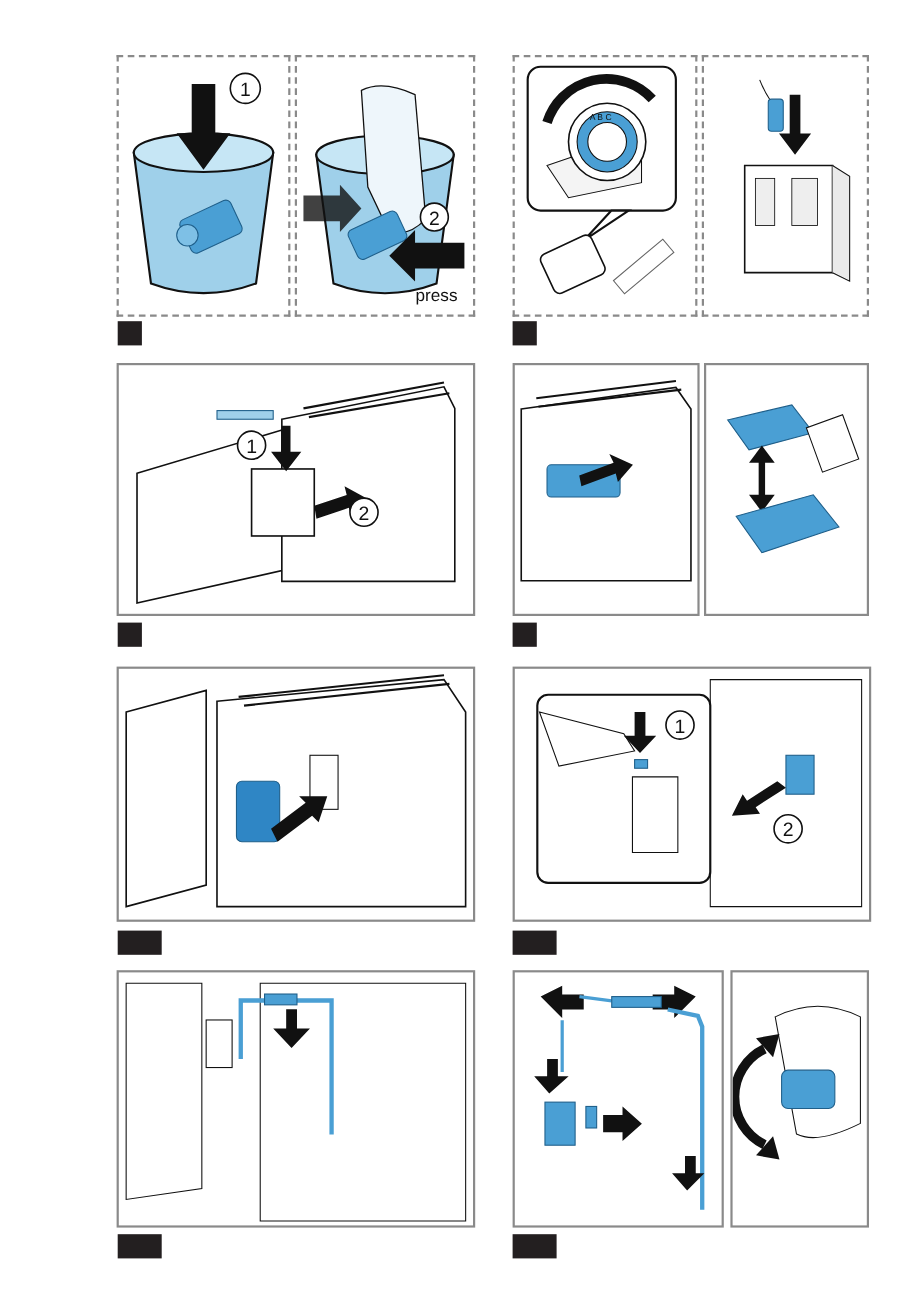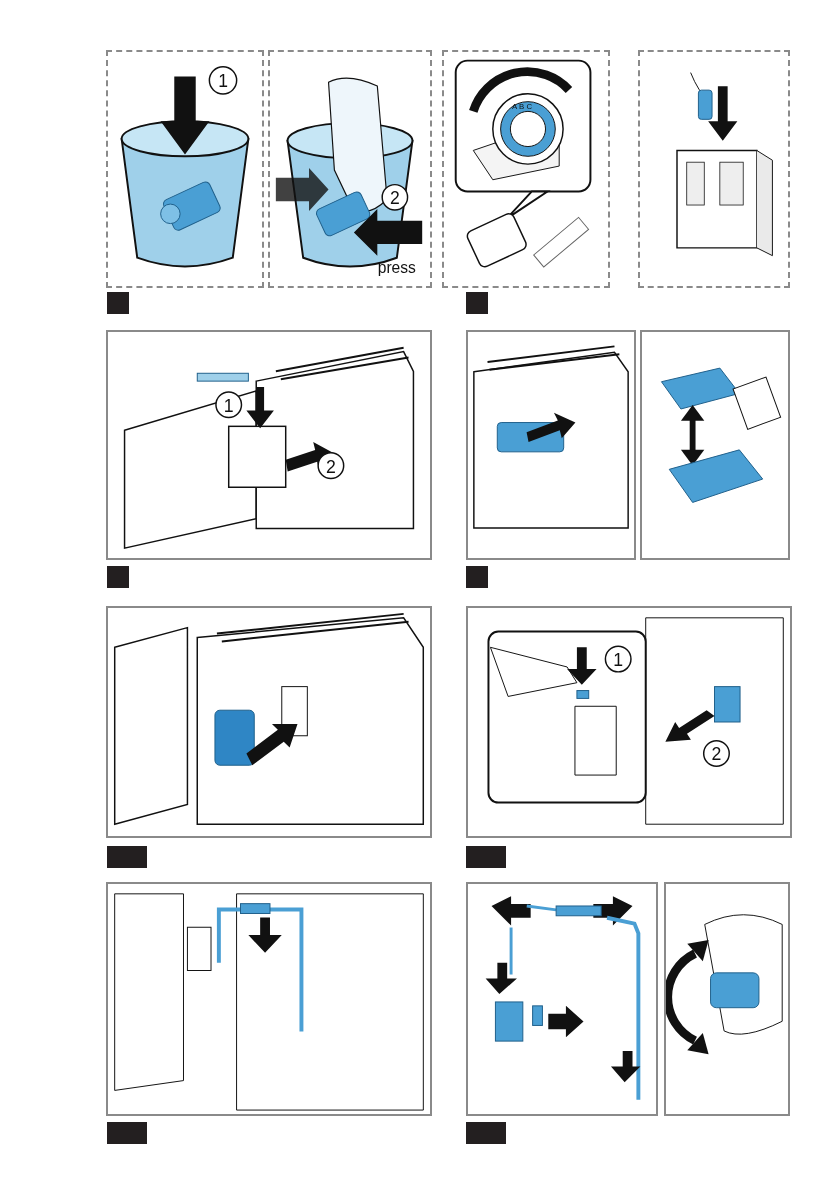--- a/index.html
+++ b/index.html
@@ -35,21 +35,21 @@
     <rect x="50" y="150" width="50" height="30" rx="5" fill="#4a9fd4" stroke="#1f5f8a" transform="rotate(-25 75 165)"></rect>
     <polygon points="6,128 40,128 40,118 60,140 40,162 40,152 6,152" fill="#111" opacity=".8"></polygon>
     <polygon points="156,196 110,196 110,208 86,184 110,160 110,172 156,172" fill="#111"></polygon>
     <circle cx="128" cy="148" r="13" fill="#fff" stroke="#111" stroke-width="1.5"></circle>
     <text x="128" y="155" text-anchor="middle" font-size="18" class="txt">2</text>
     <text x="130" y="226" text-anchor="middle" font-size="16" class="txt">press</text>
   </svg>
 </div>
 <div class="label lab-s" style="left:107px;top:292px;"></div>
 
-<div class="frame dashed" style="left:442px;top:50px;width:168px;height:238px;">
+<div class="frame dashed" style="left:466px;top:50px;width:168px;height:238px;">
   <svg viewBox="0 0 168 238">
     <rect x="12" y="8" width="138" height="134" rx="12" fill="#fff" stroke="#111" stroke-width="2"></rect>
     <polygon points="90,142 64,170 106,142" fill="#fff" stroke="#111" stroke-width="2"></polygon>
     <path d="M30 100 L50 130 L118 116 L118 70 Z" fill="#f4f4f4" stroke="#111"></path>
     <circle cx="86" cy="78" r="36" fill="#fff" stroke="#111" stroke-width="1.5"></circle>
     <circle cx="86" cy="78" r="28" fill="#4a9fd4" stroke="#111"></circle>
     <circle cx="86" cy="78" r="18" fill="#fff" stroke="#111"></circle>
     <path d="M30 60 A58 58 0 0 1 128 38" fill="none" stroke="#111" stroke-width="9"></path>
     <text x="80" y="58" text-anchor="middle" font-size="8" class="txt">A B C</text>
     <rect x="28" y="172" width="52" height="40" rx="6" fill="#fff" stroke="#111" stroke-width="1.5" transform="rotate(-25 54 192)"></rect>

